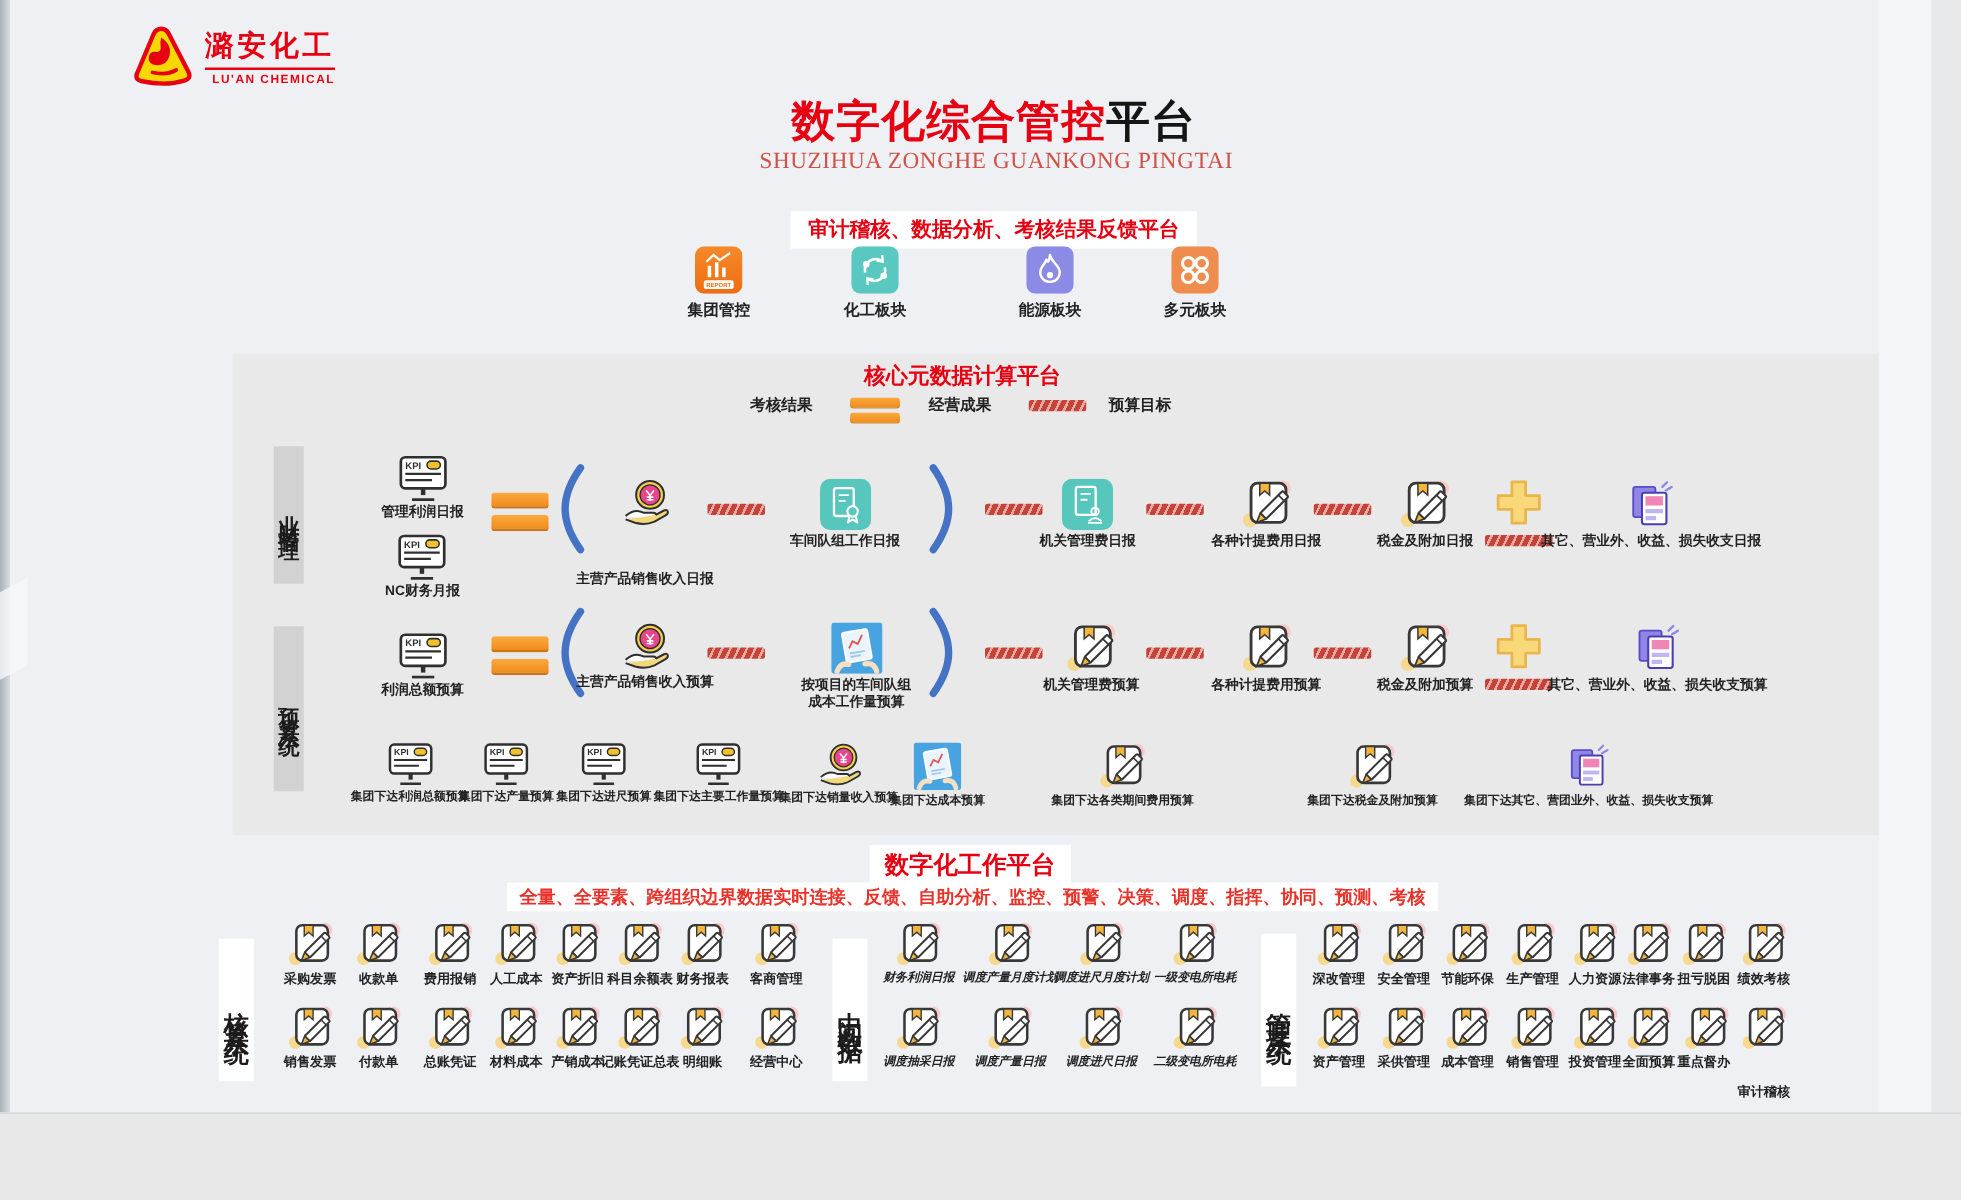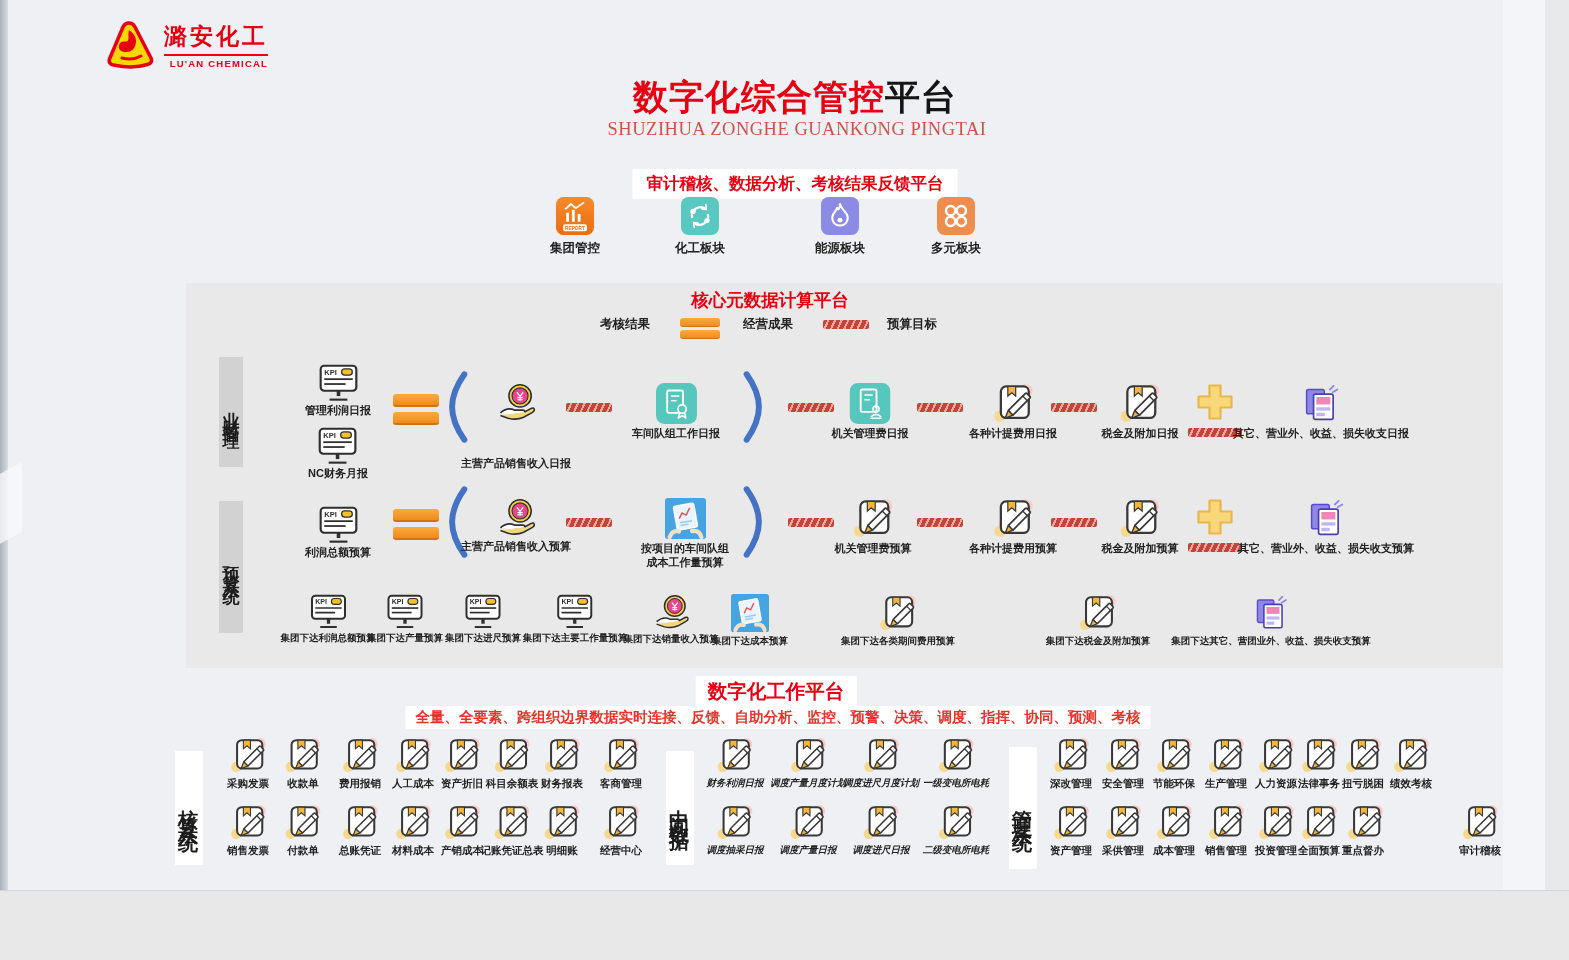--- a/index.html
+++ b/index.html
@@ -1176,21 +1176,21 @@
             <path d="M17 4 V15 L21.5 11.2 L26 15 V4 Z" fill="#f2b63c" stroke="#383838" stroke-width="1.4"></path>
             <g transform="rotate(45 27 27)">
               <rect x="23.5" y="8" width="7.5" height="29" rx="1.5" fill="#fff" stroke="#383838" stroke-width="2"></rect>
               <line x1="23.5" y1="13.5" x2="31" y2="13.5" stroke="#383838" stroke-width="1.6"></line>
               <path d="M23.5 37 L27.2 45.5 L31 37 Z" fill="#f2b63c" stroke="#383838" stroke-width="1.6"></path>
             </g>
           </svg>
         </span>
         <div class="lbl glbl ">重点督办</div>
       </div>
-      <div class="flow-item grp abs" style="left: 1472px; top: 804px;">
+      <div class="flow-item grp abs" style="left: 1403px; top: 804px; gap: 24px;">
         <span class="ico">
           <svg viewBox="0 0 47 47">
             <circle cx="38" cy="9" r="7.5" fill="#f8caca"></circle>
             <circle cx="8" cy="38" r="6.5" fill="#f6d88e"></circle>
             <rect x="9" y="4" width="32" height="36" rx="6" fill="#fff" stroke="#383838" stroke-width="2.6"></rect>
             <path d="M17 4 V15 L21.5 11.2 L26 15 V4 Z" fill="#f2b63c" stroke="#383838" stroke-width="1.4"></path>
             <g transform="rotate(45 27 27)">
               <rect x="23.5" y="8" width="7.5" height="29" rx="1.5" fill="#fff" stroke="#383838" stroke-width="2"></rect>
               <line x1="23.5" y1="13.5" x2="31" y2="13.5" stroke="#383838" stroke-width="1.6"></line>
               <path d="M23.5 37 L27.2 45.5 L31 37 Z" fill="#f2b63c" stroke="#383838" stroke-width="1.6"></path>

